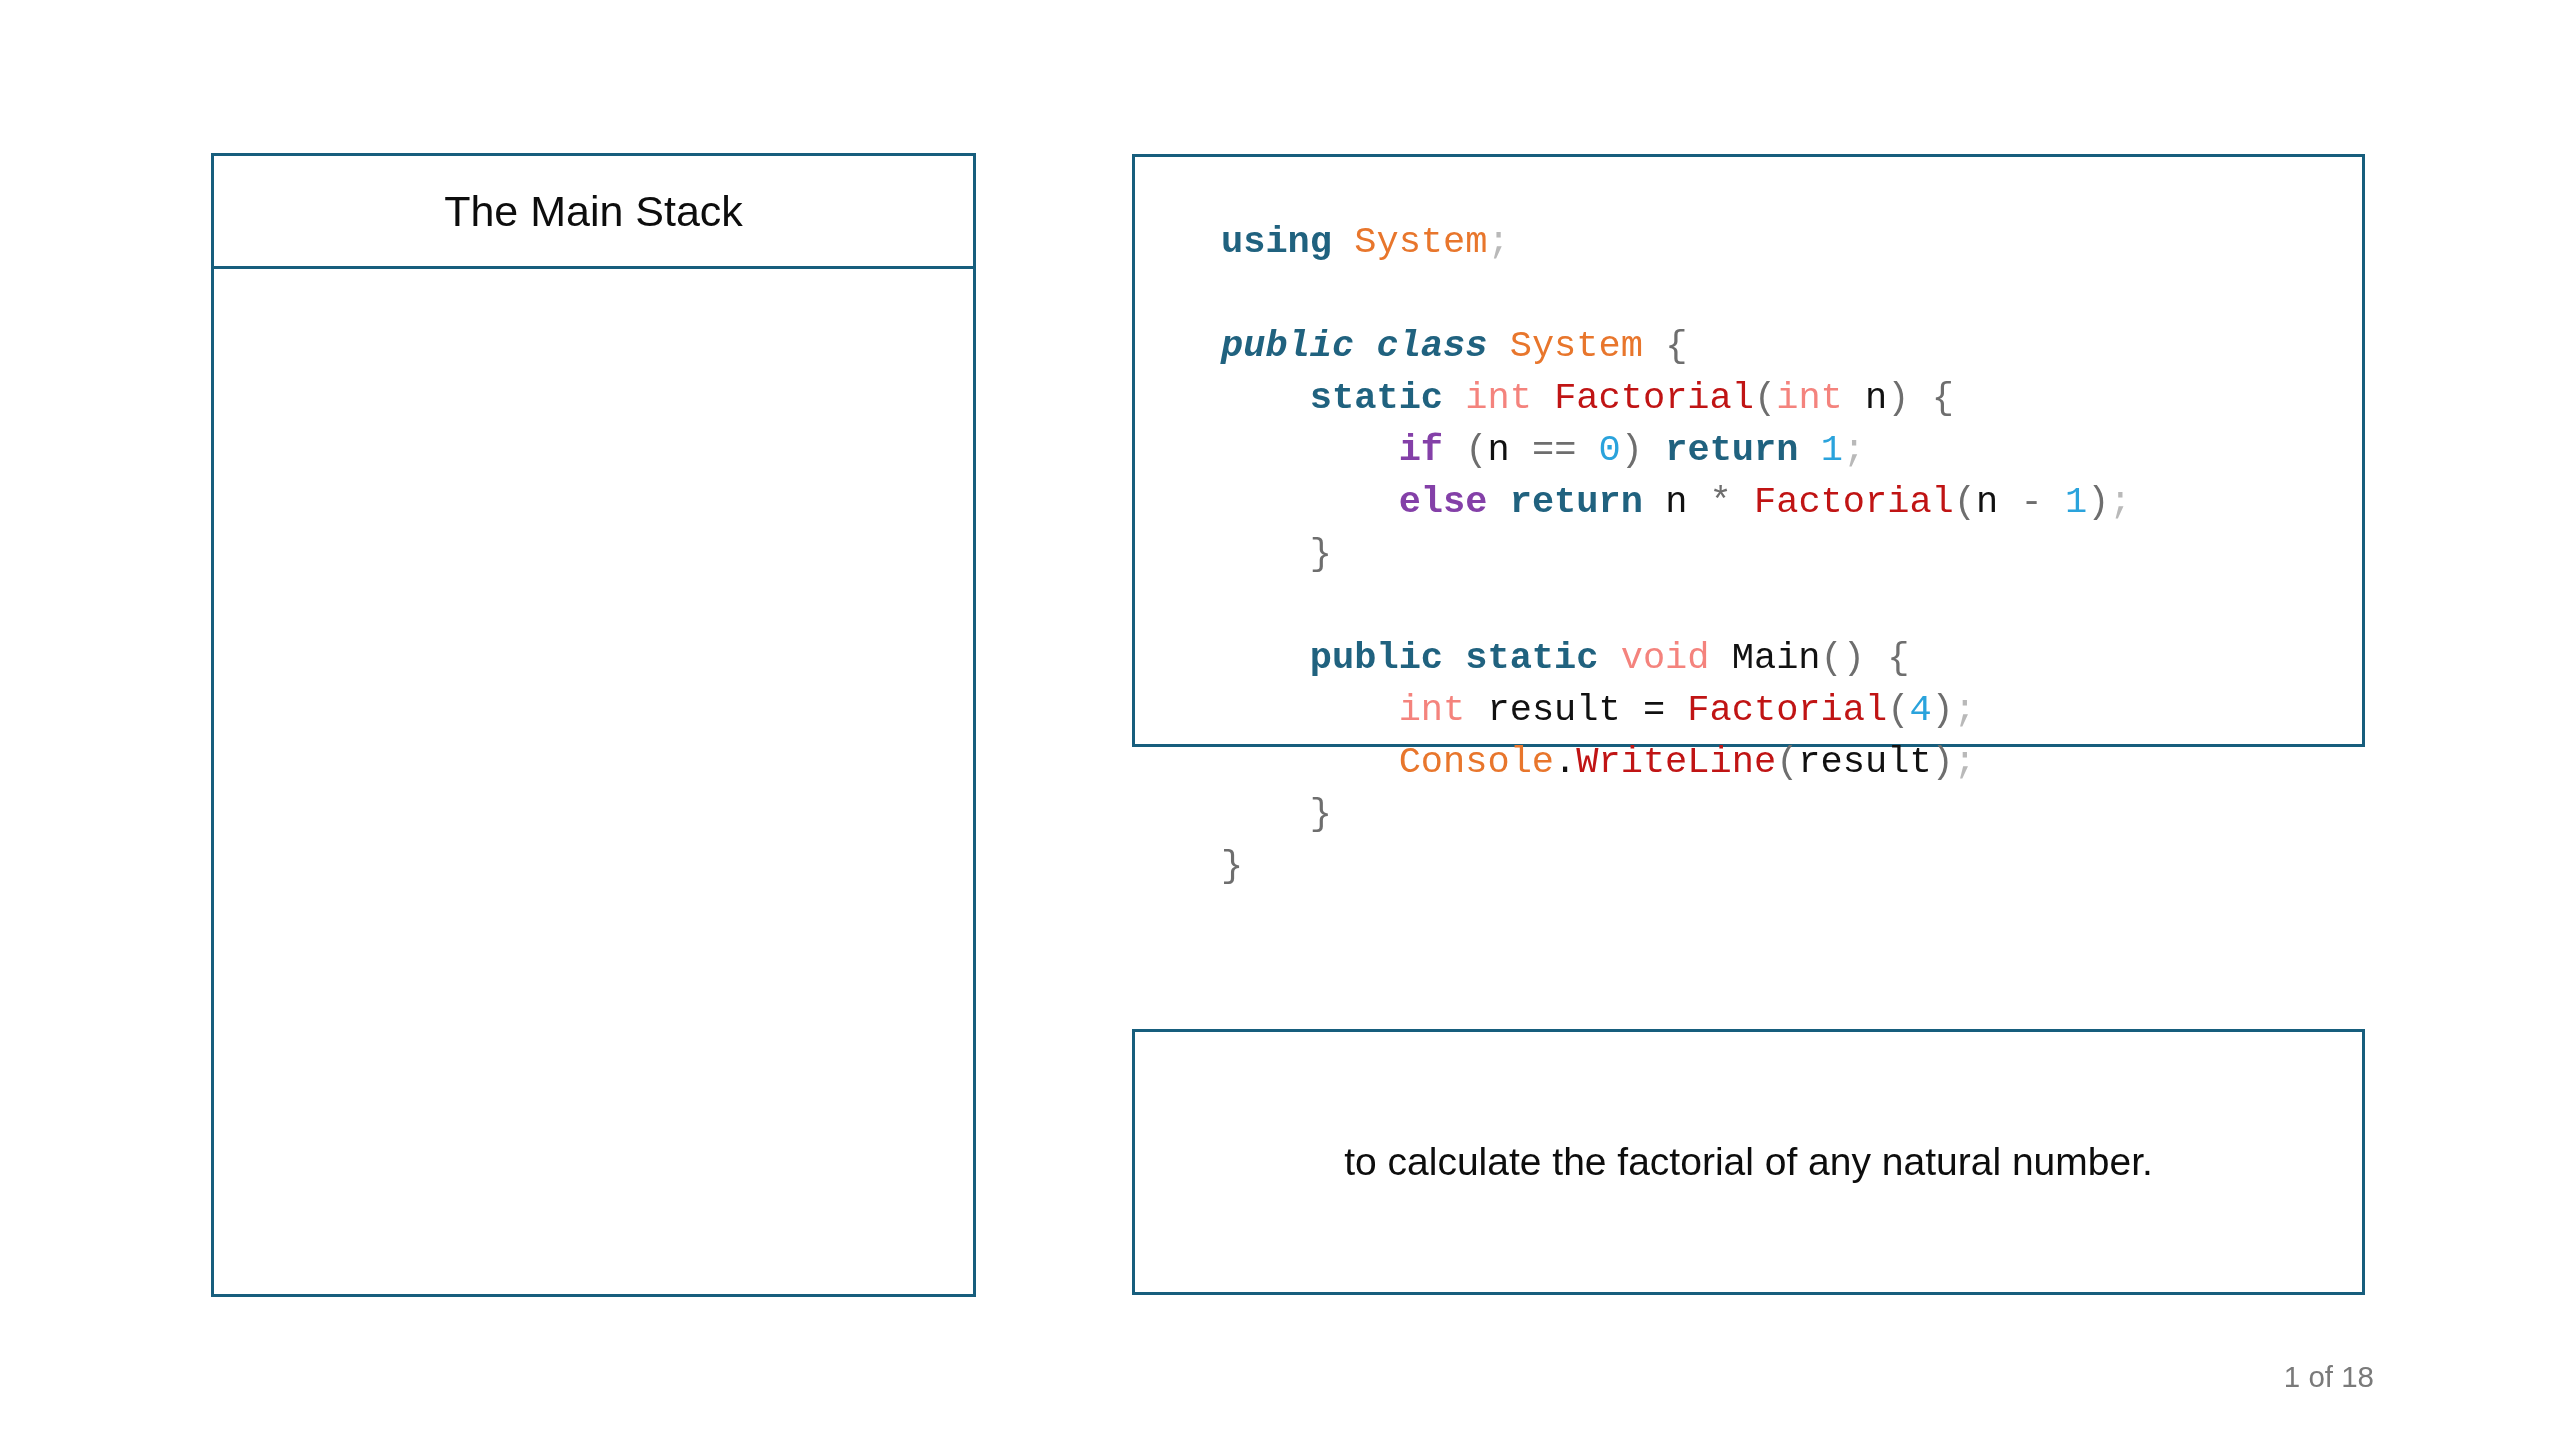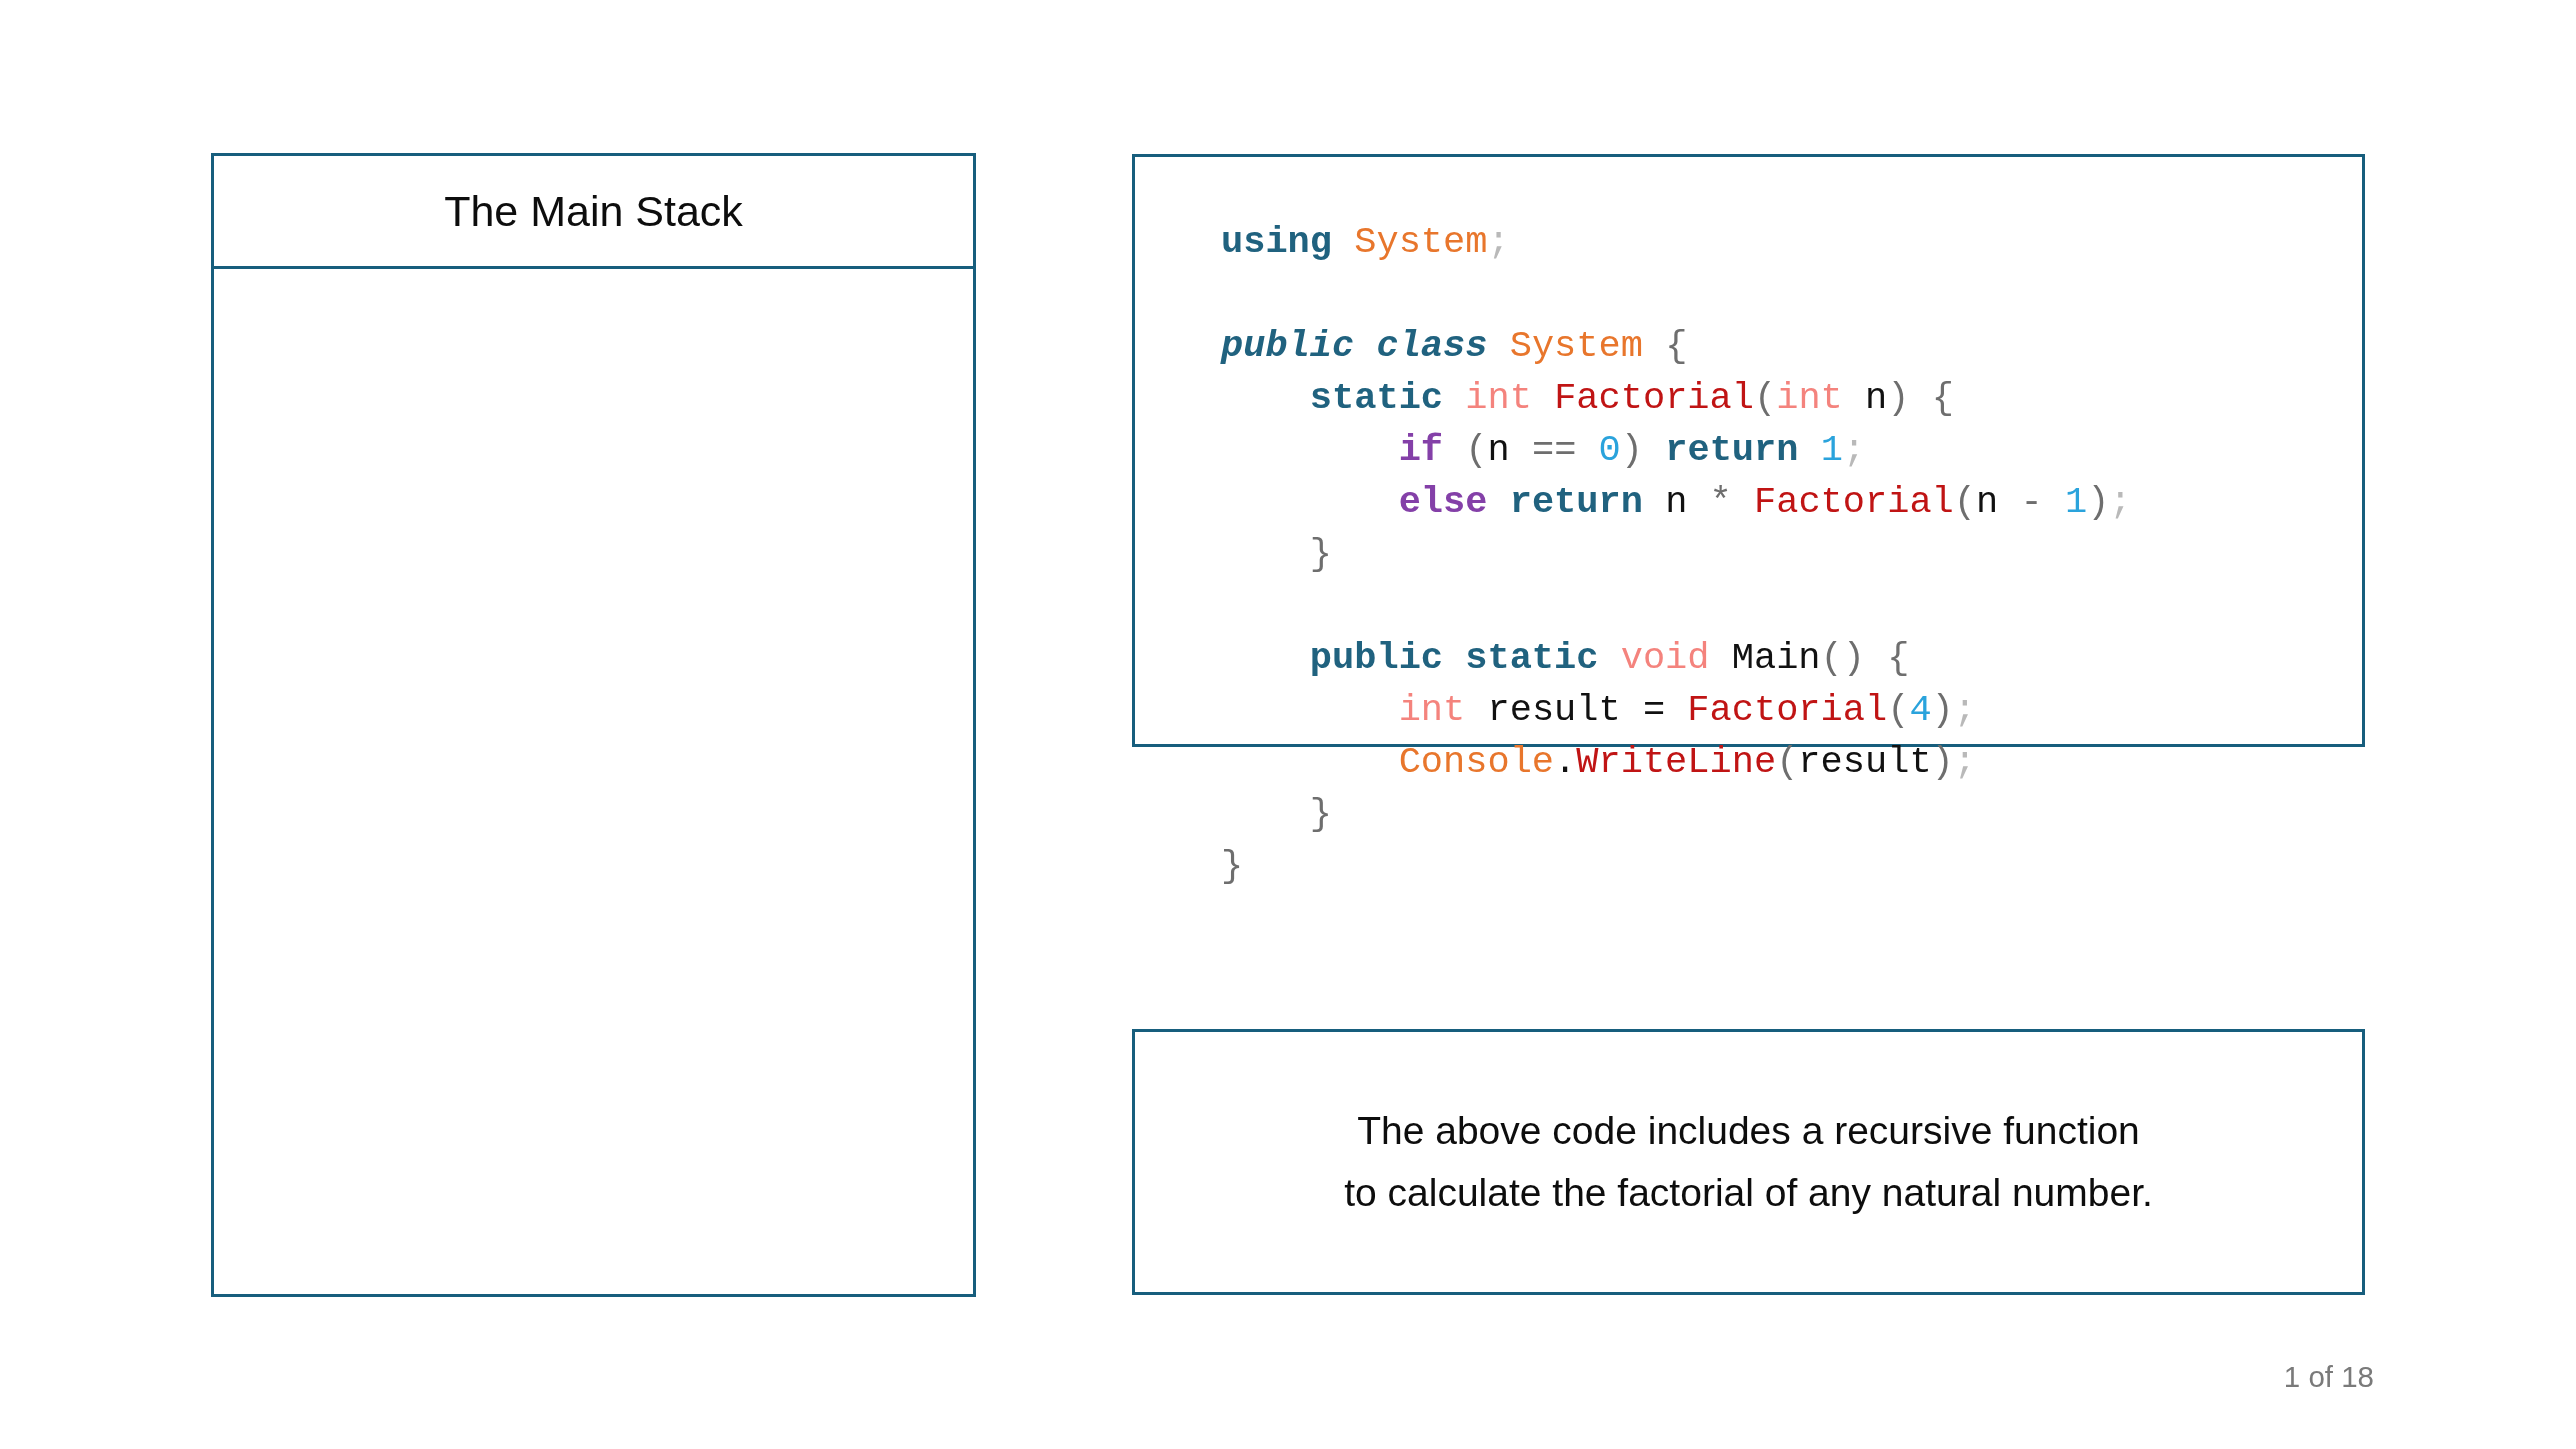--- a/index.html
+++ b/index.html
@@ -72,20 +72,19 @@
         <div class="code-line">&nbsp;</div>
         <div class="code-line"><span class="tk-plain" style="color: rgb(17, 17, 17);">    </span><span class="tk-kw" style="color: rgb(32, 98, 127);">public static</span><span class="tk-plain" style="color: rgb(17, 17, 17);"> </span><span class="tk-type" style="color: rgb(244, 131, 125);">void</span><span class="tk-plain" style="color: rgb(17, 17, 17);"> Main</span><span class="tk-op" style="color: rgb(110, 110, 110);">()</span><span class="tk-plain" style="color: rgb(17, 17, 17);"> </span><span class="tk-op" style="color: rgb(110, 110, 110);">{</span></div>
         <div class="code-line"><span class="tk-plain" style="color: rgb(17, 17, 17);">        </span><span class="tk-type" style="color: rgb(244, 131, 125);">int</span><span class="tk-plain" style="color: rgb(17, 17, 17);"> result = </span><span class="tk-fn" style="color: rgb(192, 20, 20);">Factorial</span><span class="tk-op" style="color: rgb(110, 110, 110);">(</span><span class="tk-num" style="color: rgb(42, 163, 220);">4</span><span class="tk-op" style="color: rgb(110, 110, 110);">)</span><span class="tk-semi" style="color: rgb(185, 185, 185);">;</span></div>
         <div class="code-line"><span class="tk-plain" style="color: rgb(17, 17, 17);">        </span><span class="tk-ns" style="color: rgb(232, 118, 44);">Console</span><span class="tk-plain" style="color: rgb(17, 17, 17);">.</span><span class="tk-fn" style="color: rgb(192, 20, 20);">WriteLine</span><span class="tk-op" style="color: rgb(110, 110, 110);">(</span><span class="tk-plain" style="color: rgb(17, 17, 17);">result</span><span class="tk-op" style="color: rgb(110, 110, 110);">)</span><span class="tk-semi" style="color: rgb(185, 185, 185);">;</span></div>
         <div class="code-line"><span class="tk-plain" style="color: rgb(17, 17, 17);">    </span><span class="tk-op" style="color: rgb(110, 110, 110);">}</span></div>
         <div class="code-line"><span class="tk-op" style="color: rgb(110, 110, 110);">}</span></div>
       </div>
   </div>
 
   <div class="panel caption-panel">
-    <div class="caption-line">The above code includes a recursive function</div>
     <div class="caption-line">to calculate the factorial of any natural number.</div>
   </div>
 
   <div class="page-indicator">1 of 18</div>
 
 </div>
 
 
 </body></html>

